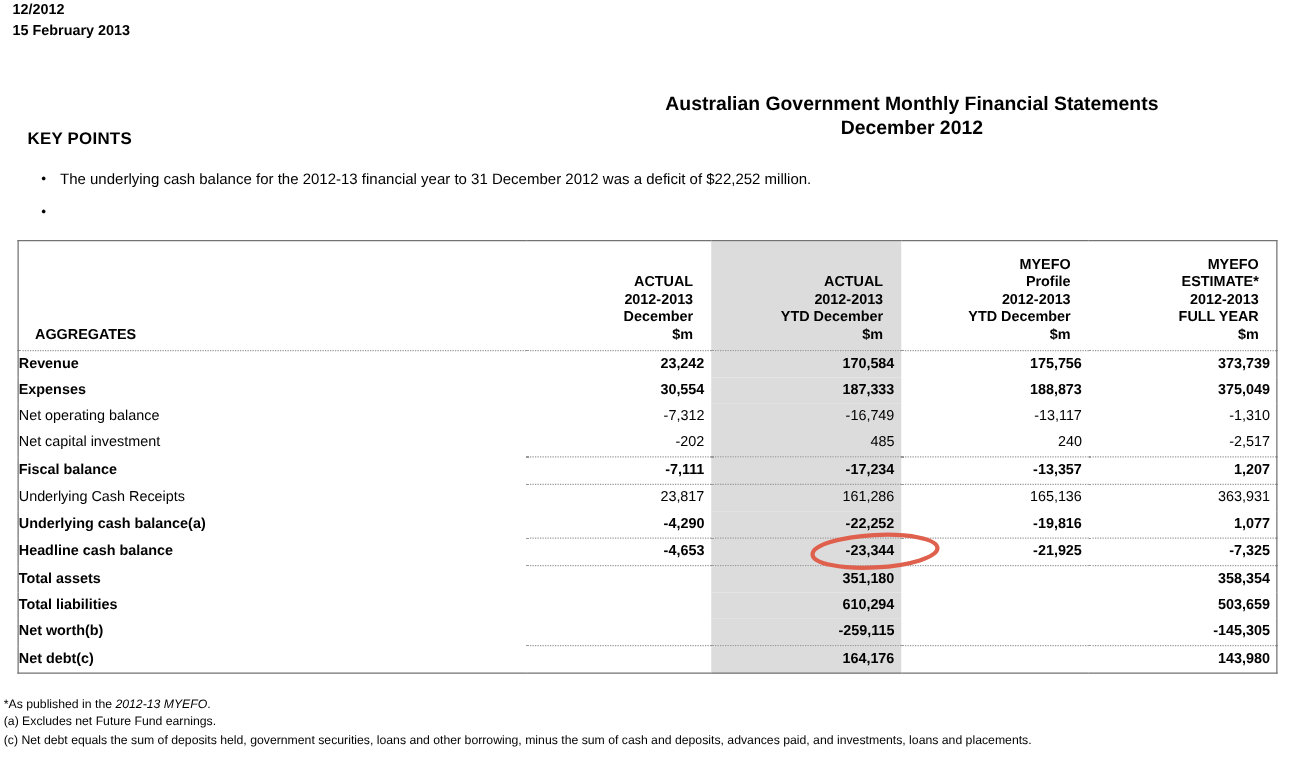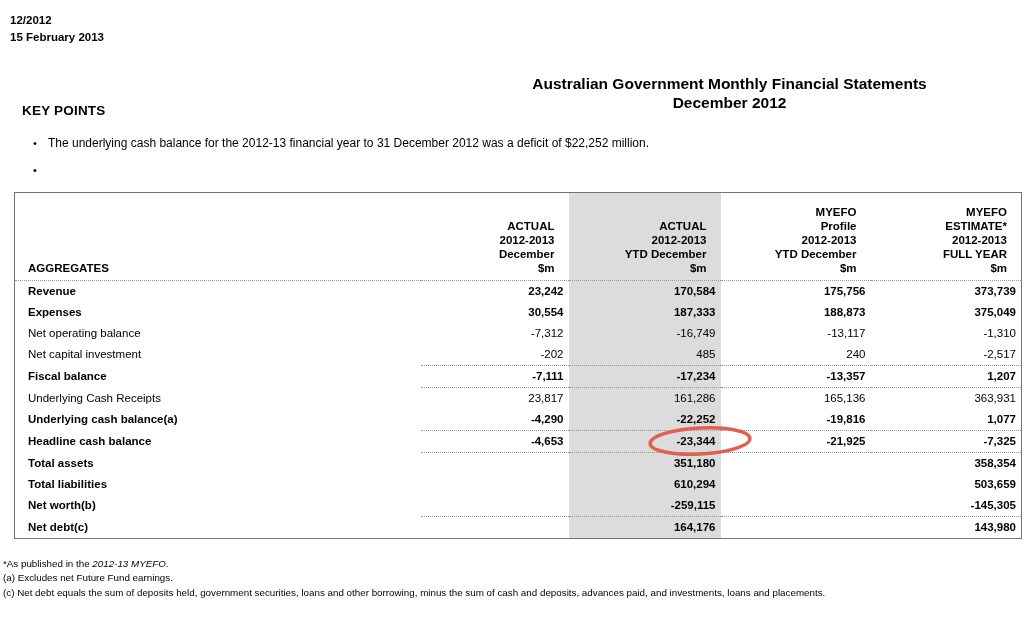--- a/index.html
+++ b/index.html
@@ -1,21 +1,21 @@
 <!DOCTYPE html>
 <html><head>
 <meta charset="utf-8">
 <style>
   * { margin:0; padding:0; box-sizing:border-box; }
   html,body { background:#fff; }
   body {
     width:1035px; height:617px; position:relative; overflow:hidden;
     font-family:"Liberation Sans", sans-serif; color:#000;
   }
-  .doc-ref { position:absolute; left:10px; top:12px; font-size:11.5px; font-weight:bold; line-height:17px; }
+  .doc-ref { position:absolute; left:10px; top:0; font-size:11.5px; font-weight:bold; line-height:17px; }
   .title-block {
     position:absolute; left:437px; top:49px; width:585px;
     text-align:center; font-weight:bold; font-size:15.5px; line-height:18.5px;margin-top:26px;
   }
   .key-points-heading { position:absolute; left:10px; top:103px; font-size:13.5px; font-weight:bold; letter-spacing:0.2px;margin-left:12px; }
   .bullets { position:absolute; left:33px; top:136px; width:760px; font-size:12px; }
   .bullet-row { display:flex; margin-bottom:13px; line-height:14px; }
   .bullet-row .dot { width:15px; font-size:11px; }
   table.fin-table {
     position:absolute; left:14px; top:192px; width:1007px;
@@ -24,21 +24,21 @@
   }
   col.c-label { width:406px; } col.c1 { width:148px; } col.c2 { width:152px; }
   col.c3 { width:150px; } col.c4 { width:151px; }
   thead td {
     vertical-align:bottom; font-weight:bold; line-height:14px;
     padding:8px 14px 5px 0; height:88px; text-align:right;
     border-bottom:1px dotted #999;
   }
   thead td.label { text-align:left; padding:0 0 5px 13px; }
   tbody td { height:21px; line-height:21px; white-space:nowrap; }
-  tbody td.label { padding-left:13px; text-align:left; }
+  tbody td.label { text-align:left; }
   tbody td.num { text-align:right; padding-right:5px; }
   tbody tr.sep td.num { border-bottom:1px dotted #999; }
   td.b { font-weight:bold; }
   td.hl { background:#dcdcdc; }
   .circle-wrap { position:absolute; left:646px; top:425px; width:108px; height:32px; pointer-events:none; }
   .footnotes { position:absolute; left:3px; top:557px; font-size:9.8px; line-height:14.4px; }
 </style>
 </head>
 <body>
 

